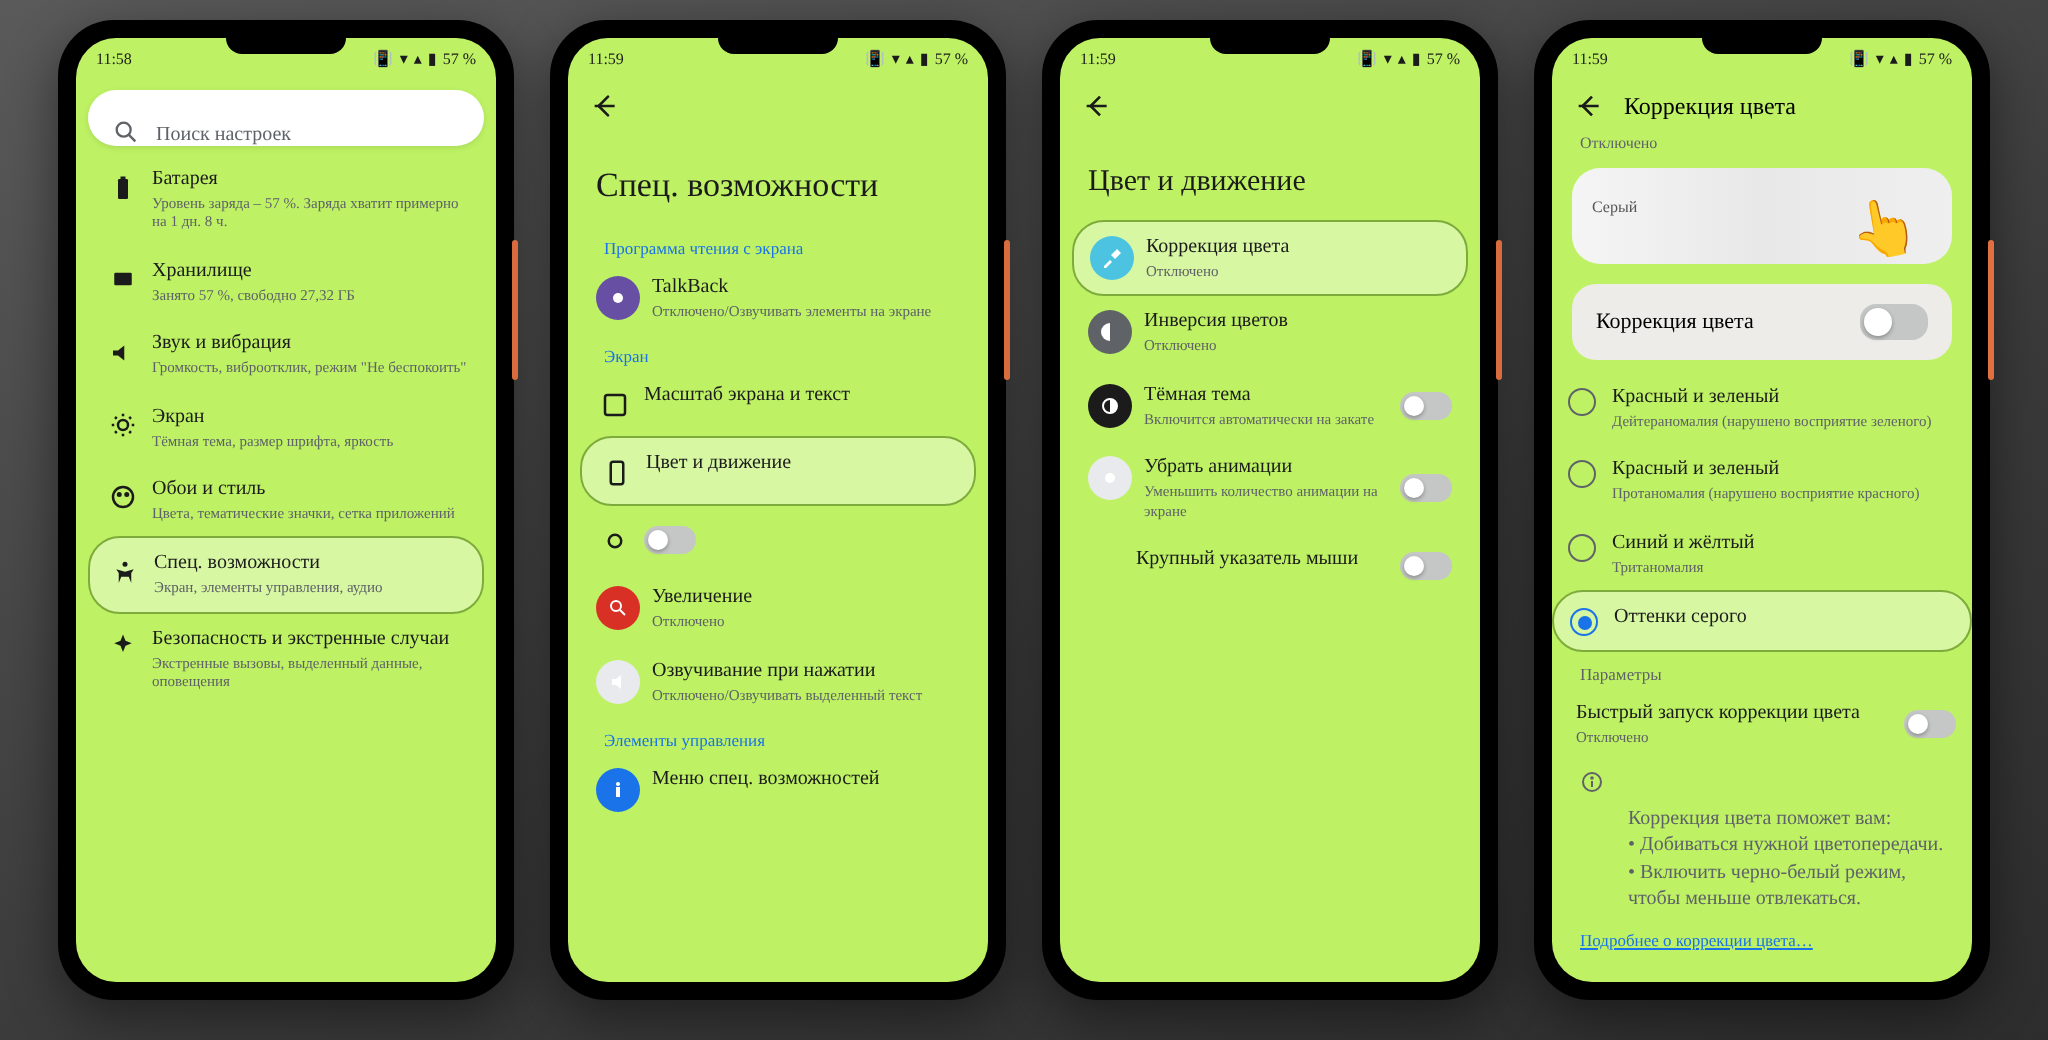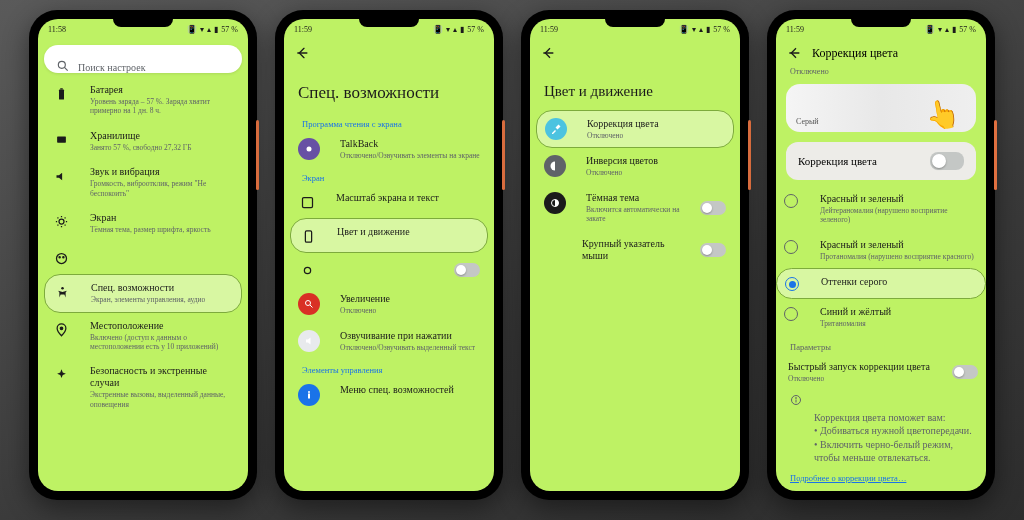--- a/index.html
+++ b/index.html
@@ -51,21 +51,21 @@
     height:20px;
     font-size:8px;
     color:#1b1b1b;
     display:flex; align-items:center; justify-content:space-between;
     padding:0 10px;
   }
   .statusbar .right { display:flex; gap:3px; align-items:center; }
   .statusbar .right span { font-size:8px; }
   
   .content { flex:1; overflow:hidden; padding:0 6px; font-size:10px; }
-  .row { display:flex; align-items:flex-start; gap:20px; padding:7px 8px;justify-content:space-between; }
+  .row { display:flex; align-items:flex-start; gap:6px; padding:7px 8px; }
   .row .icon { width:18px; height:18px; flex-shrink:0; display:flex; align-items:center; justify-content:center; margin-top:1px; }
   .row .icon svg { width:15px; height:15px; }
   .row .txt { flex:1; min-width:0; }
   .row .title { font-size:10px; color:#1b1b1b; font-weight:500; line-height:1.2; }
   .row .sub { font-size:7.5px; color:#5f6368; line-height:1.25; margin-top:1px; white-space:normal; }
   .row.highlight { border:1.5px solid #7dab3c; border-radius:16px; background:rgba(255,255,255,.4); }
   .section-label { font-size:8.5px; color:#1a73e8; padding:6px 12px 2px; }
   .circle-icon { width:22px; height:22px; border-radius:50%; flex-shrink:0; display:flex; align-items:center; justify-content:center; }
   .circle-icon svg { width:12px; height:12px; fill:#fff; }
   
@@ -89,21 +89,21 @@
   .toggle { width:26px; height:14px; background:#c4c7c5; border-radius:8px; position:relative; flex-shrink:0; align-self:center; }
   .toggle::after { content:""; position:absolute; width:10px; height:10px; background:#fff; border-radius:50%; top:2px; left:2px; box-shadow:0 1px 2px rgba(0,0,0,.3); }
   .toggle.big { width:34px; height:18px; }
   .toggle.big::after { width:14px; height:14px; top:2px; left:2px; }
   .radio { width:14px; height:14px; border:1.5px solid #5f6368; border-radius:50%; flex-shrink:0; margin-top:1px; margin-right:2px; position:relative; }
   .radio.checked { border-color:#1a73e8; }
   .radio.checked::after { content:""; position:absolute; inset:2.5px; background:#1a73e8; border-radius:50%; }
   
   .preview-box { margin:4px 10px; border-radius:14px; overflow:hidden; position:relative; height:48px;
     background:linear-gradient(90deg,#f5f5f5,#e8e8e8,#efefef); }
-  .preview-box .label { position:absolute; left:10px; bottom:6px; font-size:8px; color:#555; }
+  .preview-box .label { position:absolute; left:10px; bottom:24px; font-size:8px; color:#555; }
   .pointer { position:absolute; right:16px; top:14px; font-size:28px; transform:rotate(-10deg); }
   .main-toggle-row {
     margin:6px 10px; background:#edece8; border-radius:12px;
     display:flex; align-items:center; justify-content:space-between;
     padding:10px 12px;
   }
   .main-toggle-row .t { font-size:11px; }
   .params { font-size:8.5px; color:#5f6368; padding:6px 14px 2px; }
   .infobox { padding:4px 14px; }
   .infobox .inf { font-size:10px; color:#5f6368; line-height:1.35;margin-left:24px; }
@@ -183,43 +183,35 @@
           </div>
       </div>
       <div class="row">
         <div class="icon">
             <svg viewBox="0 0 24 24" fill="none" stroke="#1b1b1b" stroke-width="2">
               <circle cx="12" cy="12" r="8"></circle>
               <circle cx="9" cy="10" r="1" fill="#1b1b1b"></circle>
               <circle cx="15" cy="10" r="1" fill="#1b1b1b"></circle>
             </svg>
           </div>
+        <div class="txt">
+            <div class="title">Обои и стиль</div>
+            <div class="sub">Цвета, тематические значки, сетка приложений</div>
+          </div>
       </div>
       <div class="row highlight">
         <div class="icon">
             <svg viewBox="0 0 24 24" fill="#1b1b1b">
               <circle cx="12" cy="5" r="2"></circle>
               <path d="M5 9l7 2 7-2-2 3v8l-2-5h-6l-2 5v-8z"></path>
             </svg>
           </div>
         <div class="txt">
             <div class="title">Спец. возможности</div>
             <div class="sub">Экран, элементы управления, аудио</div>
-          </div>
-      </div>
-      <div class="row">
-        <div class="icon">
-            <svg viewBox="0 0 24 24" fill="none" stroke="#1b1b1b" stroke-width="2">
-              <path d="M12 22s7-7 7-12a7 7 0 10-14 0c0 5 7 12 7 12z"></path>
-              <circle cx="12" cy="10" r="2" fill="#1b1b1b"></circle>
-            </svg>
-          </div>
-        <div class="txt">
-            <div class="title">Местоположение</div>
-            <div class="sub">Включено (доступ к данным о местоположении есть у 10 приложений)</div>
           </div>
       </div>
       <div class="row">
         <div class="icon">
             <svg viewBox="0 0 24 24" fill="#1b1b1b">
               <path d="M12 2l2 5 5 2-5 2-2 5-2-5-5-2 5-2z"></path>
             </svg>
           </div>
         <div class="txt">
             <div class="title">Безопасность и экстренные случаи</div>
@@ -383,20 +375,32 @@
               <path d="M12 5a7 7 0 010 14V5z"></path>
             </svg>
           </div>
         <div class="txt">
             <div class="title">Тёмная тема</div>
             <div class="sub">Включится автоматически на закате</div>
           </div>
         <div class="toggle"></div>
       </div>
       <div class="row">
+        <div class="circle-icon" style="background:#e8eaed">
+            <svg viewBox="0 0 24 24" fill="#5f6368">
+              <circle cx="12" cy="12" r="5"></circle>
+            </svg>
+          </div>
+        <div class="txt">
+            <div class="title">Убрать анимации</div>
+            <div class="sub">Уменьшить количество анимации на экране</div>
+          </div>
+        <div class="toggle"></div>
+      </div>
+      <div class="row">
         <div class="icon" style="visibility:hidden"></div>
         <div class="txt">
             <div class="title">Крупный указатель мыши</div>
           </div>
         <div class="toggle"></div>
       </div>
     </div>
   </div>
 </div>
 
@@ -440,31 +444,31 @@
             <div class="sub">Дейтераномалия (нарушено восприятие зеленого)</div>
           </div>
       </div>
       <div class="row">
         <div class="radio"></div>
         <div class="txt">
             <div class="title">Красный и зеленый</div>
             <div class="sub">Протаномалия (нарушено восприятие красного)</div>
           </div>
       </div>
+      <div class="row">
+        <div class="radio"></div>
+        <div class="txt">
+            <div class="title">Синий и жёлтый</div>
+            <div class="sub">Тританомалия</div>
+          </div>
+      </div>
       <div class="row highlight">
         <div class="radio checked"></div>
         <div class="txt">
             <div class="title">Оттенки серого</div>
-          </div>
-      </div>
-      <div class="row">
-        <div class="radio"></div>
-        <div class="txt">
-            <div class="title">Синий и жёлтый</div>
-            <div class="sub">Тританомалия</div>
           </div>
       </div>
 
       <div class="params">Параметры</div>
       <div class="row">
         <div class="txt" style="margin-left:4px">
             <div class="title">Быстрый запуск коррекции цвета</div>
             <div class="sub">Отключено</div>
           </div>
         <div class="toggle"></div>

